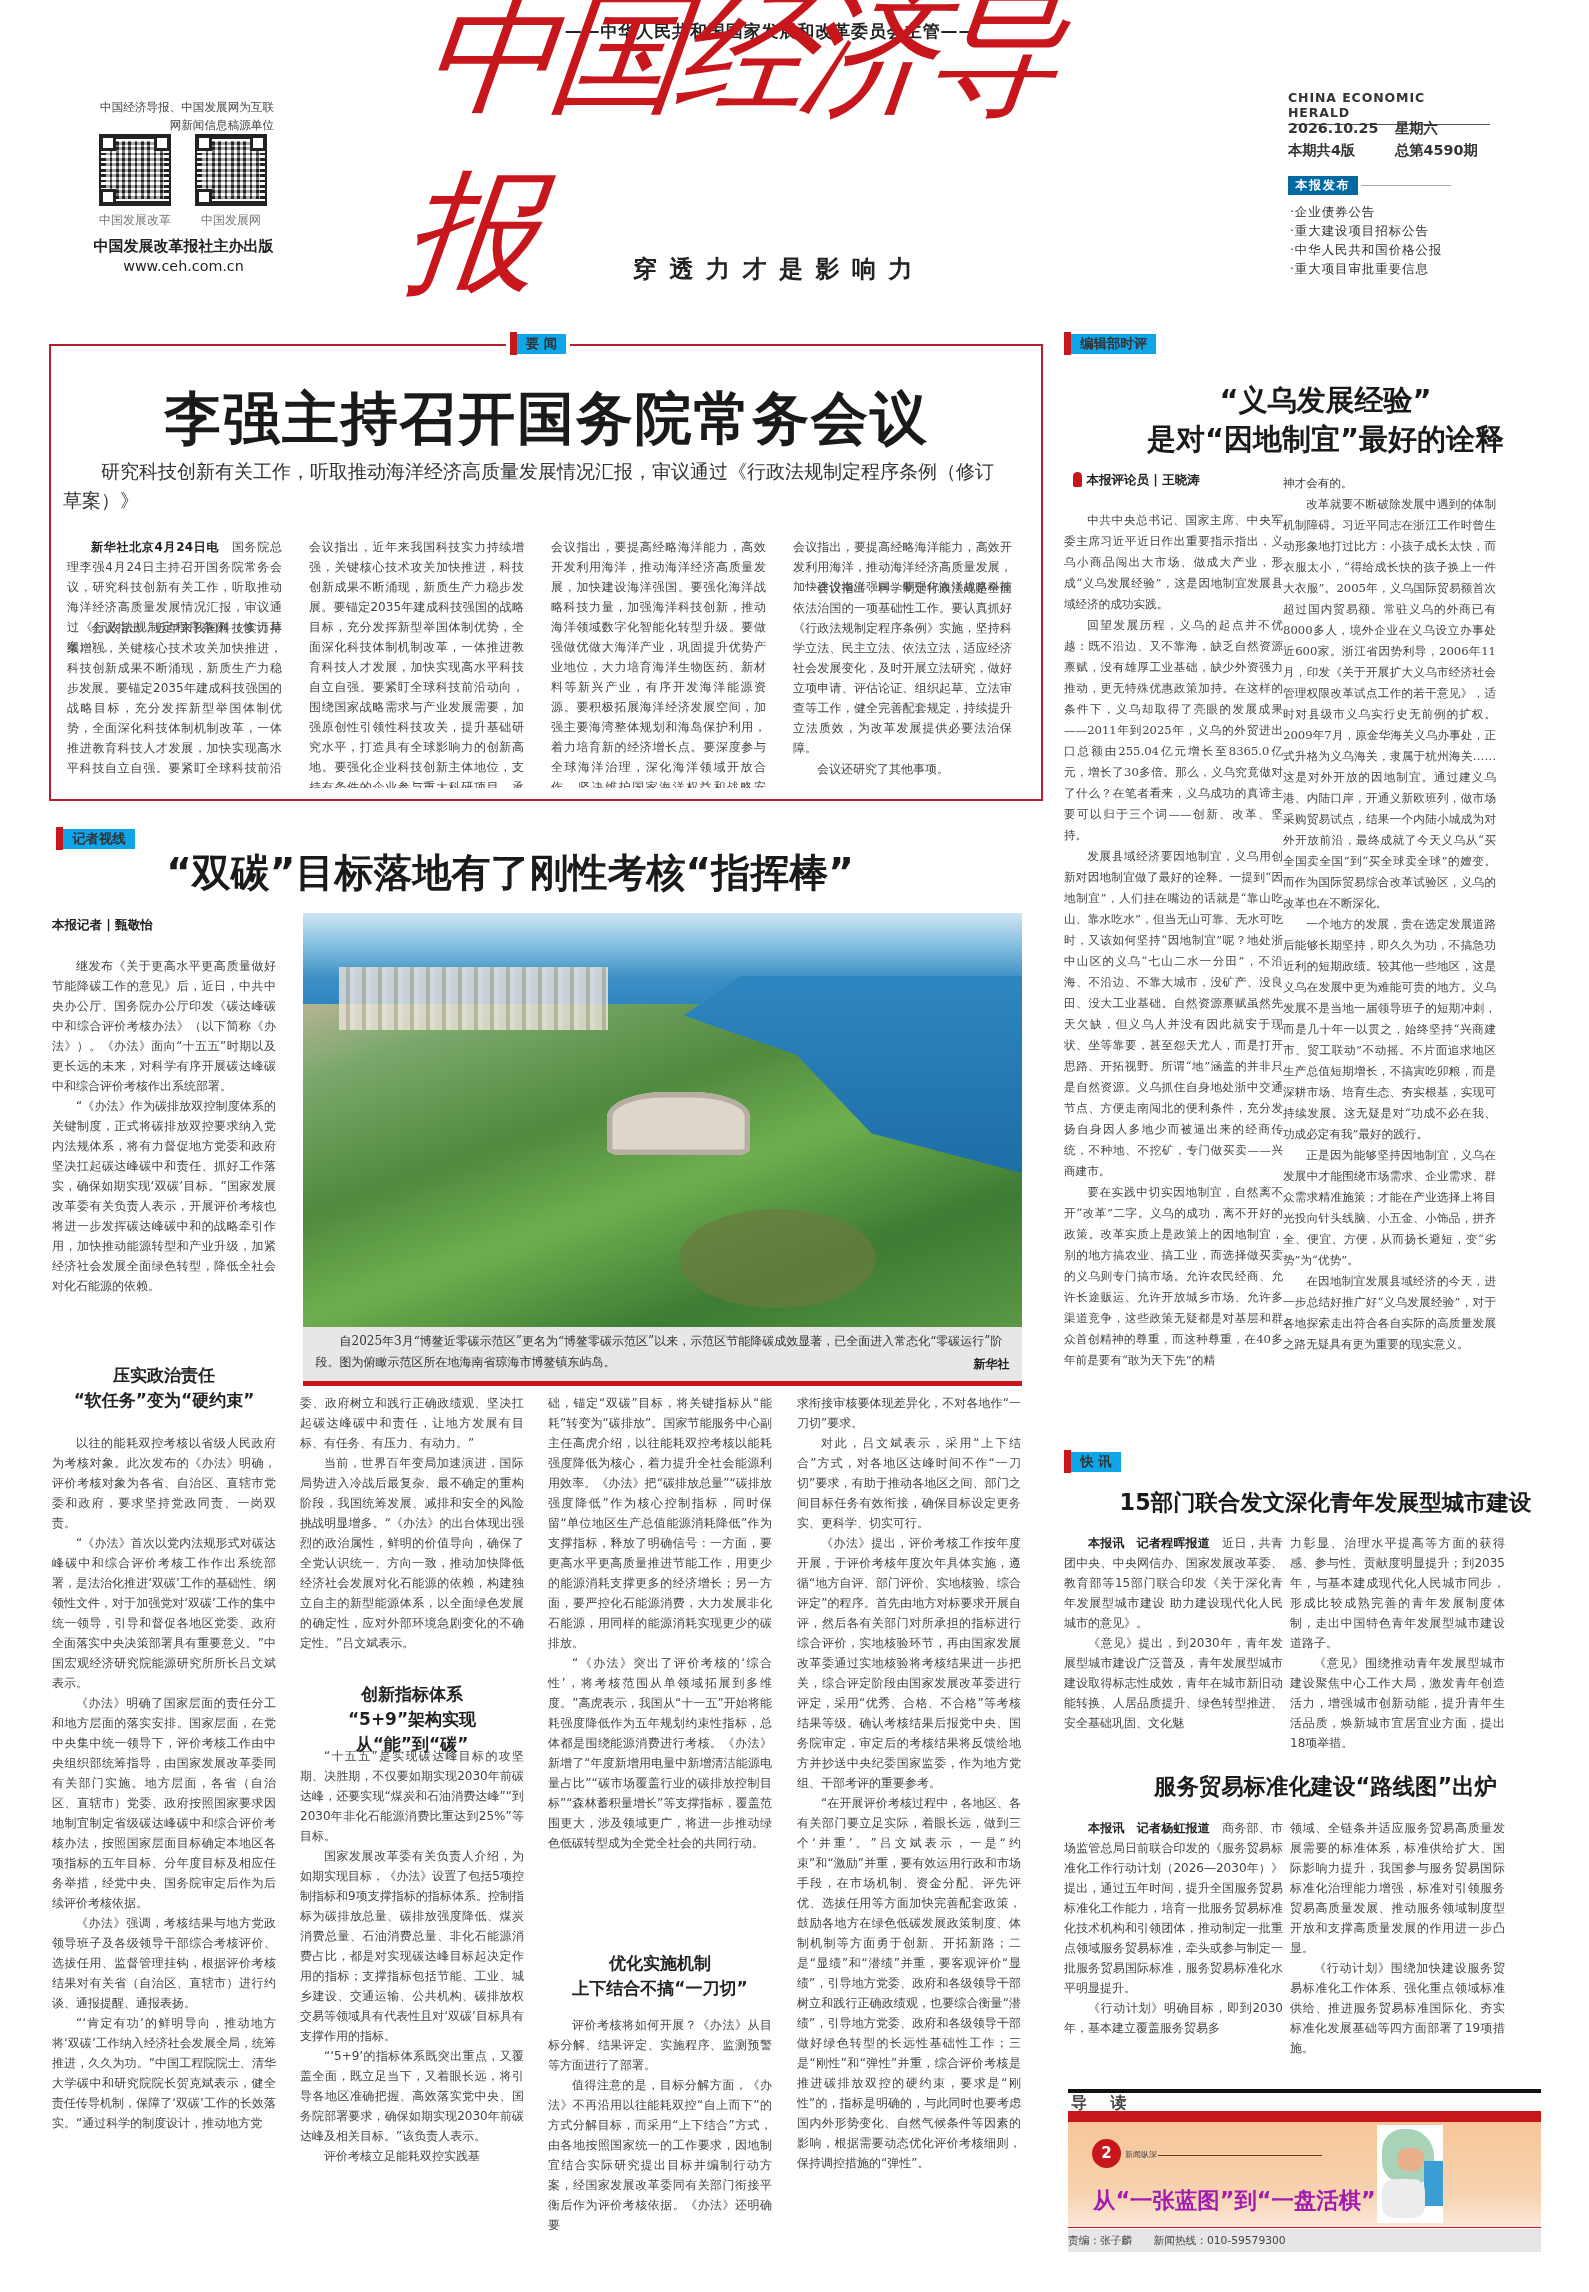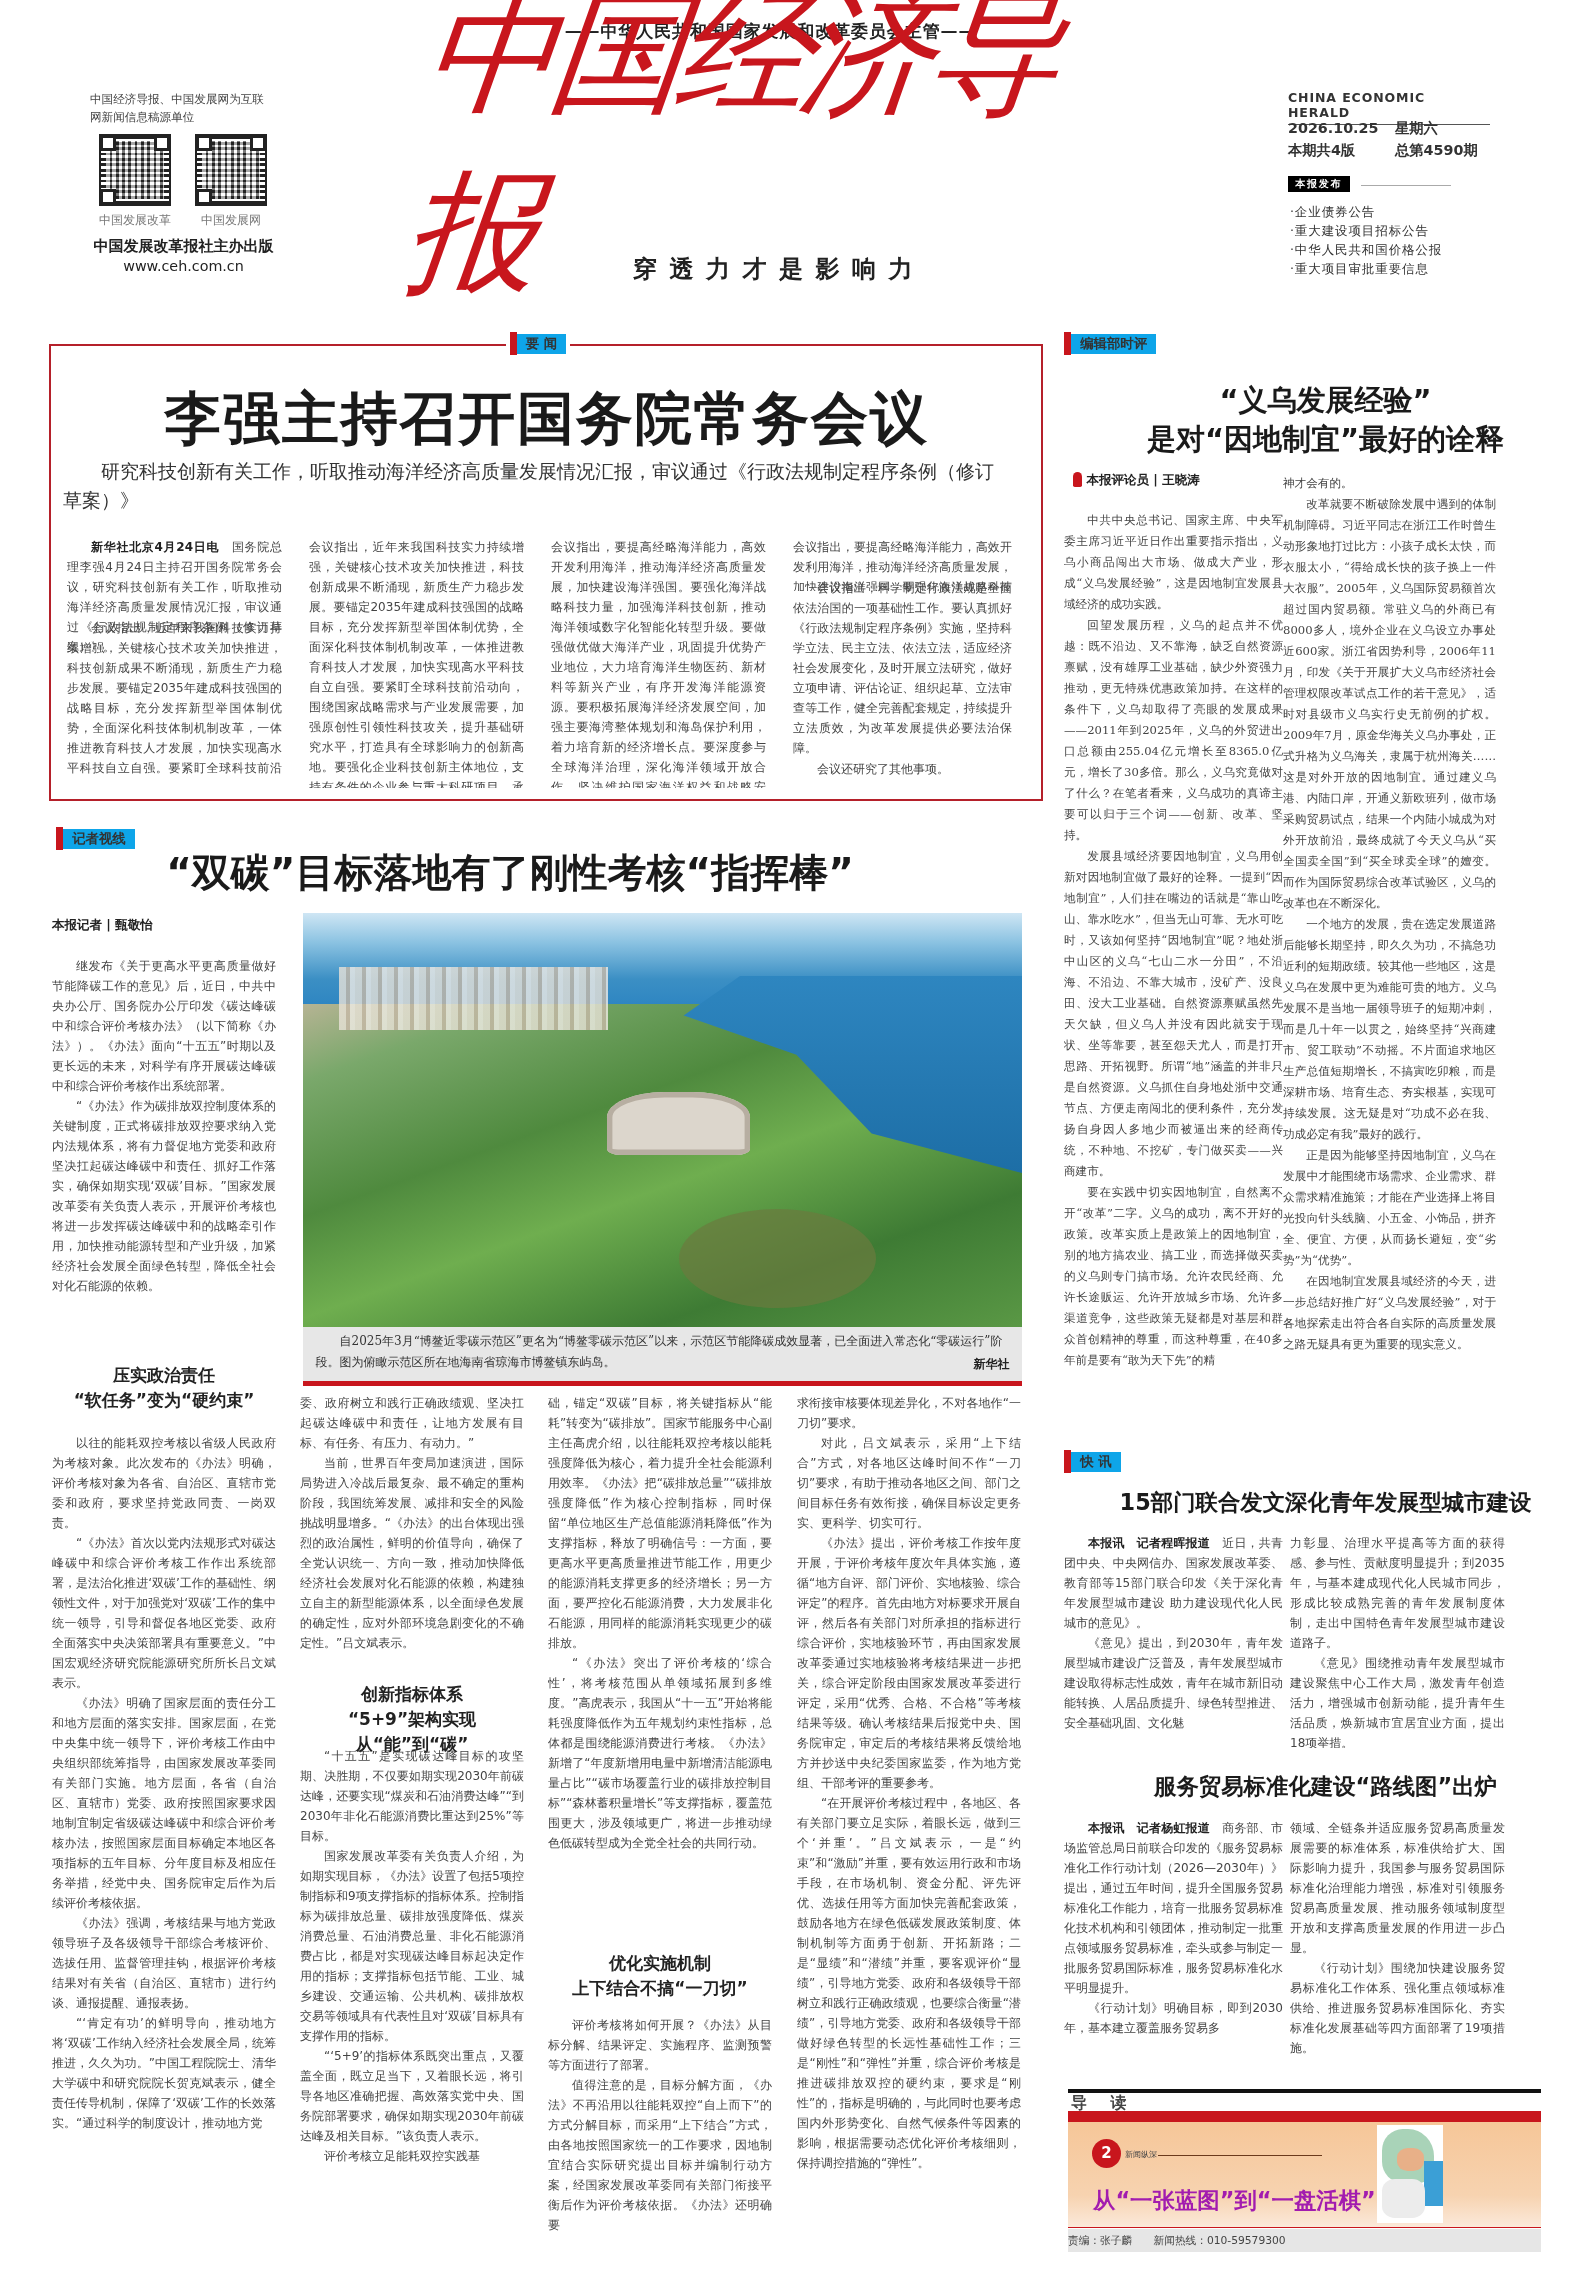--- a/index.html
+++ b/index.html
@@ -1,34 +1,34 @@
 <!DOCTYPE html>
 <html style="font-size:14.3px"><head>
 <meta charset="utf-8">
 <style>
 *{box-sizing:border-box;margin:0;padding:0}
 html,body{width:1590px;height:2293px;background:#fff;overflow:hidden}
 body{font-family:"DejaVu Sans","Liberation Sans",sans-serif;color:#333;position:relative}
 .abs{position:absolute}
 
-.qr-intro{left:90px;top:90px;width:184px;text-align:left;font-size:11.6px;line-height:18px;color:#444}
+.qr-intro{left:90px;top:98px;width:184px;text-align:right;font-size:11.6px;line-height:18px;color:#444}
 .qr{width:72px;height:81px;position:absolute;top:134px}
 .qrbox{width:72px;height:72px;background:
   repeating-linear-gradient(0deg,#222 0 2.7px,#fff 2.7px 5.4px),#222;position:relative;border:2.7px solid #222}
 .qrbox::before{content:"";position:absolute;inset:5.4px;background:repeating-linear-gradient(90deg,#fff 0 3.6px,#222 3.6px 6.3px);opacity:.6}
 .qrbox .corner{position:absolute;width:16px;height:16px;border:3.6px solid #222;background:#fff}
 .qrlbl{font-size:12px;color:#777;text-align:center;margin-top:6px}
 .publisher{left:85px;top:237px;width:197px;text-align:center;font-size:15px;font-weight:bold;color:#222;line-height:19.7px}
 .supervisor{left:448px;top:19.7px;width:645px;text-align:center;font-family:"DejaVu Serif",serif;font-weight:bold;font-size:17px;color:#222;letter-spacing:0.9px}
 .logo{left:416px;top:63px;width:716px;height:161px;display:flex;align-items:center;justify-content:center;font-family:"DejaVu Serif",serif;font-size:133px;font-style:italic;color:#c8161d;letter-spacing:-7.2px;transform:skewX(-6deg)}
 .slogan{left:555px;top:253px;width:448px;text-align:center;font-family:"DejaVu Serif",serif;font-weight:bold;font-size:24px;letter-spacing:12.5px;color:#222}
 .en-title{left:1288px;top:90px;width:202px;font-size:12.5px;font-weight:bold;letter-spacing:0.9px;color:#333;border-bottom:1.8px solid #555;padding-bottom:3.6px}
 .dateblk{left:1288px;top:118px;width:233px;font-size:14.3px;font-weight:bold;color:#333;line-height:21.5px}
 .dateblk span{display:inline-block;width:107px}
-.release-tag{left:1288px;top:176px;background:#000000;color:#fff;font-size:10px;font-weight:bold;padding:0.9px 7.2px;letter-spacing:1.8px}
+.release-tag{left:1288px;top:176px;background:#0369a1;color:#fff;font-size:12px;font-weight:bold;padding:0.9px 7.2px;letter-spacing:1.8px}
 .release-line{left:1361px;top:185px;width:90px;border-top:1.8px solid #aaa}
 .release-list{left:1290px;top:202px;font-size:12.5px;line-height:19px;color:#333;letter-spacing:0.9px}
 
 .tag{display:flex;align-items:center;height:21.5px}
 .tag .bar{width:7.2px;height:23px;background:#c8161d;border-right:0}
 .tag .lbl{background:#0ea5e9;color:#333;font-size:13.4px;padding:0.9px 9px;height:19.7px;line-height:18px;font-weight:bold}
 
 .newsbox{left:49px;top:344px;width:994px;height:457px;border:2.7px solid #b5202a}
 .newsbox-tag{left:506px;top:333px}
 .h1{left:72px;top:381px;width:949px;text-align:center;font-size:57px;font-weight:bold;color:#1a1a1a;letter-spacing:1.8px}

